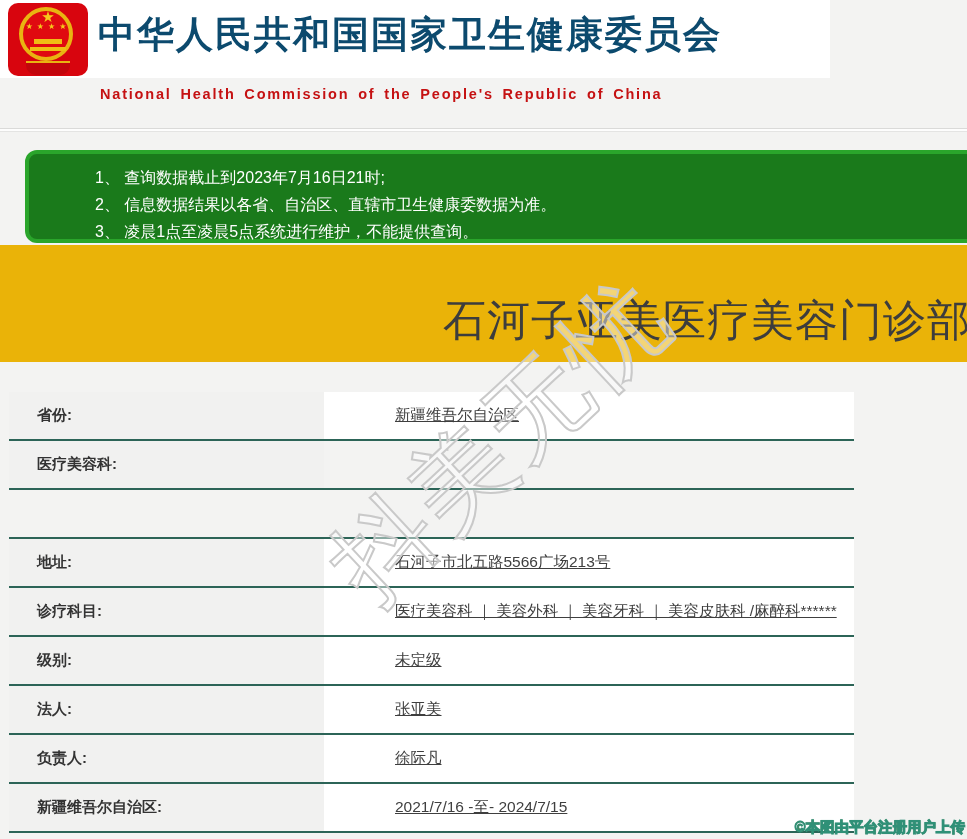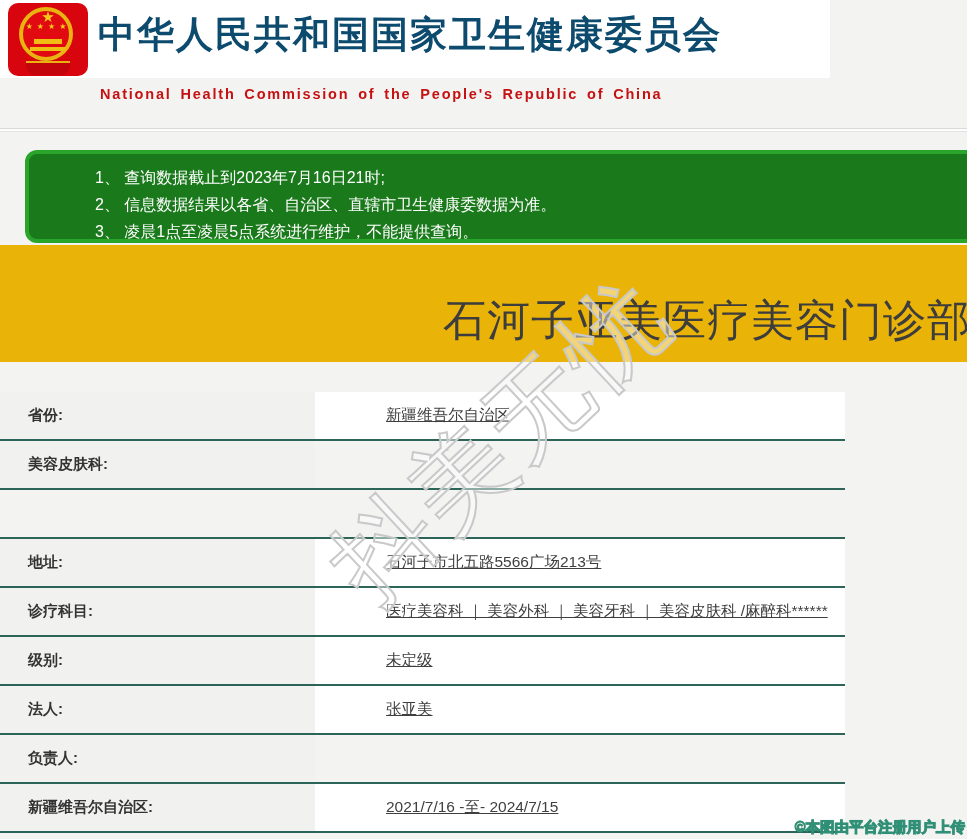--- a/index.html
+++ b/index.html
@@ -70,21 +70,21 @@
   
   .title-section{
     position:absolute;left:0;top:245px;width:967px;height:117px;
     background:#eab308;
   }
   .result-title{
     position:absolute;left:443px;top:47px;
     font-size:43px;color:#3d3d3d;letter-spacing:1px;white-space:nowrap;
   }
   
-  .info-table{position:absolute;left:0;top:392px;width:845px;}
+  .info-table{position:absolute;left:9px;top:392px;width:845px;}
   .info-row{
     display:flex;height:49px;box-sizing:border-box;
     border-bottom:2px solid #2c6457;
   }
   .info-label-cell{
     width:315px;background:#f1f1f0;display:flex;align-items:center;
     padding-left:28px;box-sizing:border-box;flex:none;
   }
   .info-label{font-size:15px;font-weight:bold;color:#333333;}
   .info-value-cell{
@@ -147,21 +147,21 @@
       <div class="info-label-cell">
         <span class="info-label">省份:</span>
       </div>
       <div class="info-value-cell">
         <span class="info-value">新疆维吾尔自治区</span>
       </div>
     </div>
 
     <div class="info-row">
       <div class="info-label-cell">
-        <span class="info-label">美容皮肤科:</span>
+        <span class="info-label">医疗美容科:</span>
       </div>
     </div>
 
     <div class="info-row">
     </div>
 
     <div class="info-row">
       <div class="info-label-cell">
         <span class="info-label">地址:</span>
       </div>
@@ -193,20 +193,23 @@
         <span class="info-label">法人:</span>
       </div>
       <div class="info-value-cell">
         <span class="info-value">张亚美</span>
       </div>
     </div>
 
     <div class="info-row">
       <div class="info-label-cell">
         <span class="info-label">负责人:</span>
+      </div>
+      <div class="info-value-cell">
+        <span class="info-value">徐际凡</span>
       </div>
     </div>
 
     <div class="info-row">
       <div class="info-label-cell">
         <span class="info-label">新疆维吾尔自治区:</span>
       </div>
       <div class="info-value-cell">
         <span class="info-value">2021/7/16 -至- 2024/7/15</span>
       </div>

